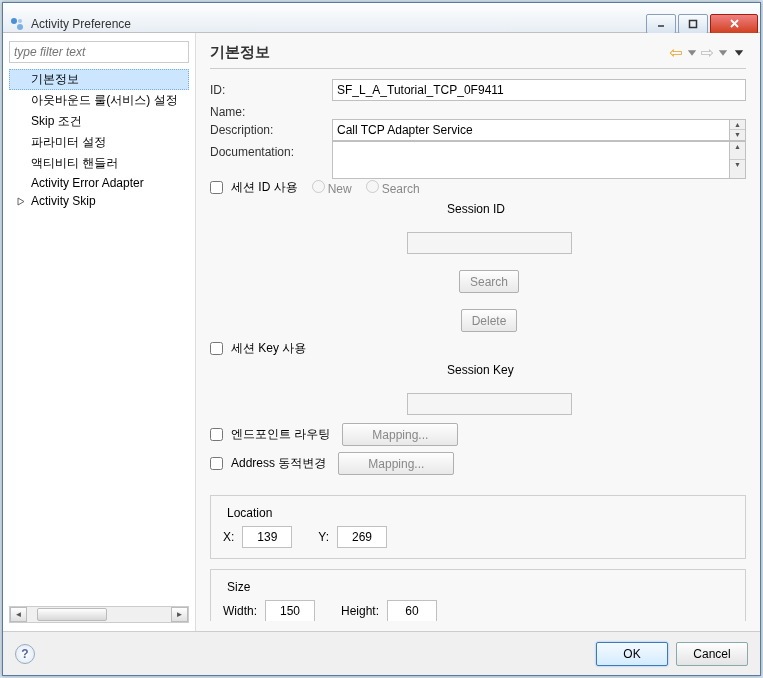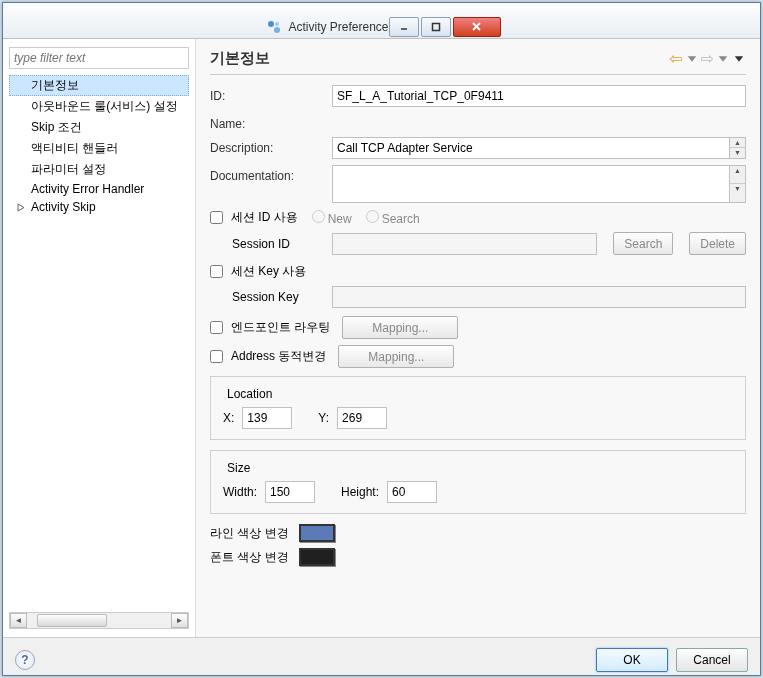--- a/index.html
+++ b/index.html
@@ -1,18 +1,18 @@
 <!DOCTYPE html>
 <html><head>
 <meta charset="utf-8">
 <style>
   * { box-sizing: border-box; font-family: "Malgun Gothic", "Segoe UI", Tahoma, sans-serif; font-size: 12px; }
   body { margin: 0; padding: 0; background: #d4e4f0; width: 763px; height: 678px; overflow: hidden; }
   .window { position: absolute; left: 2px; top: 2px; width: 759px; height: 674px; background: #f0f0f0; border: 1px solid #5a7aa0; box-shadow: 0 0 4px rgba(0,0,0,0.3); }
-  .titlebar { height: 36px; background: linear-gradient(#fdfefe, #e8eef5); border-bottom: 1px solid #c0c0c0; display: flex; align-items: center; justify-content: center; padding: 12px 0 0 6px; }
+  .titlebar { height: 30px; background: linear-gradient(#fdfefe, #e8eef5); border-bottom: 1px solid #c0c0c0; display: flex; align-items: center; justify-content: space-between; padding: 12px 0 0 6px; }
   .titlebar-left { display: flex; align-items: center; gap: 6px; }
   .app-icon { width: 16px; height: 16px; }
   .title-text { color: #333; }
   .win-controls { display: flex; }
   .win-btn { width: 30px; height: 20px; border: 1px solid #8aa0b8; background: linear-gradient(#f8fbfe, #d8e4f0); border-radius: 2px; margin-right: 2px; display: flex; align-items: center; justify-content: center; cursor: default; }
   .win-btn.close { width: 48px; background: linear-gradient(#f08080, #d04020); border-color: #a02010; color: #fff; font-weight: bold; }
   .win-btn svg { display: block; }
 
   .body-area { display: flex; height: 598px; }
   .sidebar { width: 193px; background: #fff; padding: 8px 6px; border-right: 1px solid #ddd; position: relative; display: flex; flex-direction: column; }
@@ -28,46 +28,46 @@
   .main { flex: 1; background: #f8f8f8; padding: 10px 14px 10px 14px; overflow: hidden; display: flex; flex-direction: column; }
   .main-header { display: flex; align-items: center; justify-content: space-between; border-bottom: 1px solid #ccc; padding-bottom: 6px; margin-bottom: 10px; }
   .main-title { font-size: 15px; font-weight: bold; color: #333; }
   .nav-icons { display: flex; gap: 2px; align-items: center; }
   .nav-arrow { font-size: 16px; }
   .nav-arrow.back { color: #e8a020; }
   .nav-arrow.fwd { color: #bbb; }
   .nav-menu { width: 14px; height:14px;}
 
   .form { flex: 1; overflow: hidden; }
-  .row { display: flex; align-items: flex-start; margin-bottom: 6px; }
+  .row { display: flex; align-items: flex-start; margin-bottom: 0; }
   .row .lbl { width: 122px; padding-top: 4px; color: #333; }
   .row .val { flex: 1; display: flex; }
   .txt, .txtarea { flex: 1; border: 1px solid #c0c0c0; background: #fff; padding: 3px 4px; height: 22px; }
   .txtarea { height: 22px; resize: none; overflow: hidden; }
   .spin { width: 16px; display: flex; flex-direction: column; border: 1px solid #c0c0c0; border-left: none; background: #f0f0f0; }
   .spin div { height: 10px; font-size: 7px; text-align: center; line-height: 9px; border-bottom: 1px solid #ccc; cursor: default; color:#555;}
   .spin div:last-child { border-bottom: none; }
   .big-area { height: 38px; }
 
   .chk-row { display: flex; align-items: center; gap: 4px; margin-bottom: 6px; }
   .chk-row input[type=checkbox] { margin: 0 4px 0 0; }
   .radio-group { margin-left: 10px; display: flex; gap: 14px; align-items: center; color: #888; justify-content: center; }
   .radio-group input { margin: 0 3px 0 0; }
-  .sub-row { display: flex; align-items: center; margin: 4px 0 8px 22px; gap: 16px; }
+  .sub-row { display: flex; align-items: center; margin: 4px 0 8px 22px; gap: 16px; flex-direction: column; }
   .sub-row .slbl { width: 84px; }
   .sub-row .txt { flex: 1; background: #f5f5f5; height: 22px; }
   .btn-small { height: 23px; padding: 0 10px; border: 1px solid #b0b0b0; background: linear-gradient(#fefefe,#e8e8e8); border-radius: 2px; cursor: default; }
   .btn-small:disabled, .btn-small.disabled { color: #888; }
   .map-btn { width: 116px; margin-left: 8px; }
 
   .fieldset { border: 1px solid #d0d0d0; padding: 10px 12px; margin-bottom: 10px; }
   .fieldset-title { margin-top: -18px; background: #f8f8f8; display: inline-block; padding: 0 4px; }
   .fieldset-row { display: flex; align-items: center; gap: 8px; margin-top: 6px; }
   .fieldset-row .flbl { }
-  .fieldset-row .fval { width: 50px; border: 1px solid #c0c0c0; padding: 3px 4px; text-align: left; background:#fff; }
+  .fieldset-row .fval { width: 50px; border: 1px solid #c0c0c0; padding: 3px 4px; text-align: center; background:#fff; }
 
   .color-row { display: flex; align-items: center; gap: 10px; margin-bottom: 6px; }
   .color-swatch { width: 36px; height: 18px; border: 2px solid #333; box-shadow: 1px 1px 0 #888; }
 
   .footer { height: 44px; border-top: 1px solid #ccc; display: flex; align-items: center; justify-content: space-between; padding: 0 12px; }
   .help-icon { width: 20px; height: 20px; border: 1px solid #9ab; border-radius: 50%; display:flex; align-items:center; justify-content:center; color:#569; font-weight:bold; background: radial-gradient(#fff,#dce8f5); cursor: default; }
   .footer-btns { display: flex; gap: 8px; }
   .dlg-btn { width: 72px; height: 24px; border: 1px solid #8aa; background: linear-gradient(#fefefe,#e4e4e4); border-radius: 2px; cursor: default; }
   .dlg-btn.primary { border: 1px solid #3a7abd; box-shadow: 0 0 2px #6ab0ff; background: linear-gradient(#f4faff,#d4ecff);}
 </style>
@@ -105,23 +105,23 @@
     </div>
   </div>
 
   <div class="body-area">
     <div class="sidebar">
       <input class="filter-input" placeholder="type filter text" style="">
       <div class="tree">
         <div class="tree-item selected">기본정보</div>
         <div class="tree-item">아웃바운드 룰(서비스) 설정</div>
         <div class="tree-item">Skip 조건</div>
+        <div class="tree-item">파라미터 설정</div>
         <div class="tree-item">액티비티 핸들러</div>
-        <div class="tree-item">파라미터 설정</div>
-        <div class="tree-item">Activity Error Handler</div>
+        <div class="tree-item">Activity Error Adapter</div>
         <div class="tree-item" style="padding-left:22px; position:relative;">
           <svg style="position:absolute; left:8px; top:5px;" width="9" height="9">
               <path d="M1 1 L7 4.5 L1 8 Z" fill="none" stroke="#666" stroke-width="1"></path>
             </svg>
           <span>Activity Skip</span>
         </div>
       </div>
       <div class="hscroll">
         <div class="hscroll-btn">◄</div>
         <div class="hscroll-thumb"></div>
@@ -201,21 +201,21 @@
         <div class="sub-row">
           <span class="slbl">Session Key</span>
           <input class="txt" readonly="" style="">
         </div>
 
         <div class="chk-row">
           <input type="checkbox" style="">
           <span>엔드포인트 라우팅</span>
           <button class="btn-small disabled map-btn">Mapping...</button>
         </div>
-        <div class="chk-row" style="margin-bottom:8px;">
+        <div class="chk-row" style="margin-bottom:20px;">
           <input type="checkbox" style="">
           <span>Address 동적변경</span>
           <button class="btn-small disabled map-btn">Mapping...</button>
         </div>
 
         <div class="fieldset">
           <div class="fieldset-title">Location</div>
           <div class="fieldset-row">
             <span class="flbl">X:</span>
             <input class="fval" value="139" style="">

